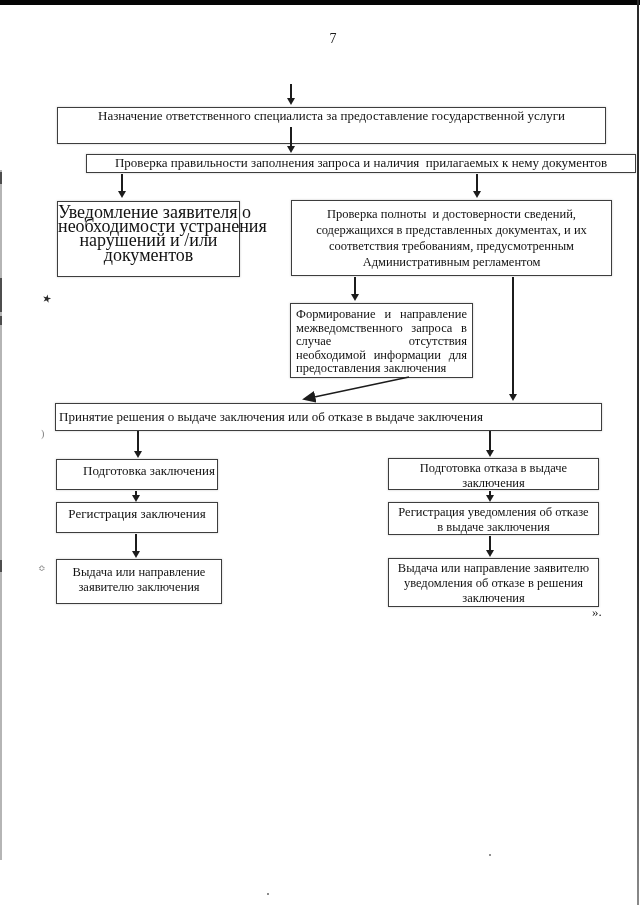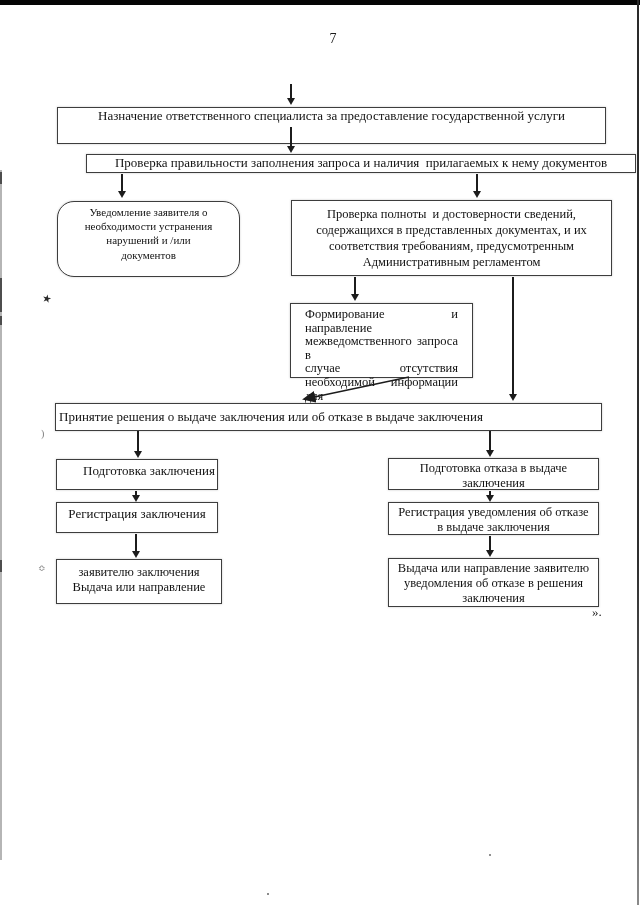--- a/index.html
+++ b/index.html
@@ -18,27 +18,27 @@
                font-size:14px;color:#1a1a1a;}
   .closing-mark{position:absolute;left:592px;top:604px;font-size:13px;color:#1a1a1a;}
   
   .box{position:absolute;box-sizing:border-box;border:1.5px solid #3d3d3d;background:#fff;
        text-align:center;box-shadow:0 0 2px rgba(90,90,90,.35);}
   .line{display:block;white-space:pre;}
   .one{font-size:13px;}
   .b-dept{left:57px;top:63px;width:549px;height:19px;line-height:16px;}
   .b-assign{left:57px;top:107px;width:549px;height:37px;line-height:16px;}
   .b-check{left:58px;top:154px;width:550px;height:19px;line-height:16px;margin-left:28px;}
-  .b-notify{left:57px;top:201px;width:183px;height:76px;font-size:11px;padding-top:3px;border-radius:17px;}
+  .b-notify{left:57px;top:201px;width:183px;height:76px;font-size:18px;padding-top:3px;}
   .b-notify .line{line-height:14.2px;}
   .b-complete{left:291px;top:200px;width:321px;height:76px;font-size:12.5px;padding-top:5px;}
   .b-complete .line{line-height:16px;}
   .b-inter{left:290px;top:303px;width:183px;height:75px;font-size:12.5px;padding-top:4px;}
   .b-inter .line{line-height:13.6px;white-space:normal;text-align:justify;
-                 text-align-last:justify;padding:0 14px;}
+                 text-align-last:justify;padding:0 5px;}
   .b-inter .line.last{text-align:left;text-align-last:left;}
   .b-decision{left:55px;top:403px;width:547px;height:28px;font-size:13px;line-height:26px;
               padding-right:115px;}
   .b-prep-c{left:56px;top:459px;width:162px;height:31px;font-size:13px;padding-top:3px;padding-left:24px;}
   .b-reg-c{left:56px;top:502px;width:162px;height:31px;font-size:13px;padding-top:3px;}
   .b-issue-c{left:56px;top:559px;width:166px;height:45px;font-size:12.5px;padding-top:5px;}
   .b-issue-c .line{line-height:15px;}
   .b-prep-r{left:388px;top:458px;width:211px;height:32px;font-size:12.5px;padding-top:2px;}
   .b-prep-r .line{line-height:14.5px;}
   .b-reg-r{left:388px;top:502px;width:211px;height:33px;font-size:12.5px;padding-top:2px;}
@@ -155,22 +155,22 @@
       <i class="head"></i>
     </div>
   <div class="box b-reg-c">
     <span class="line">Регистрация заключения</span>
   </div>
   <div class="varrow" style="left:132px;top:534px;height:24px;">
       <i class="shaft"></i>
       <i class="head"></i>
     </div>
   <div class="box b-issue-c">
+    <span class="line">Выдача или направление</span>
     <span class="line">заявителю заключения</span>
-    <span class="line">Выдача или направление</span>
   </div>
 
   <div class="box b-prep-r">
     <span class="line">Подготовка отказа в выдаче</span>
     <span class="line">заключения</span>
   </div>
   <div class="varrow" style="left:486px;top:491px;height:11px;">
       <i class="shaft"></i>
       <i class="head"></i>
     </div>

